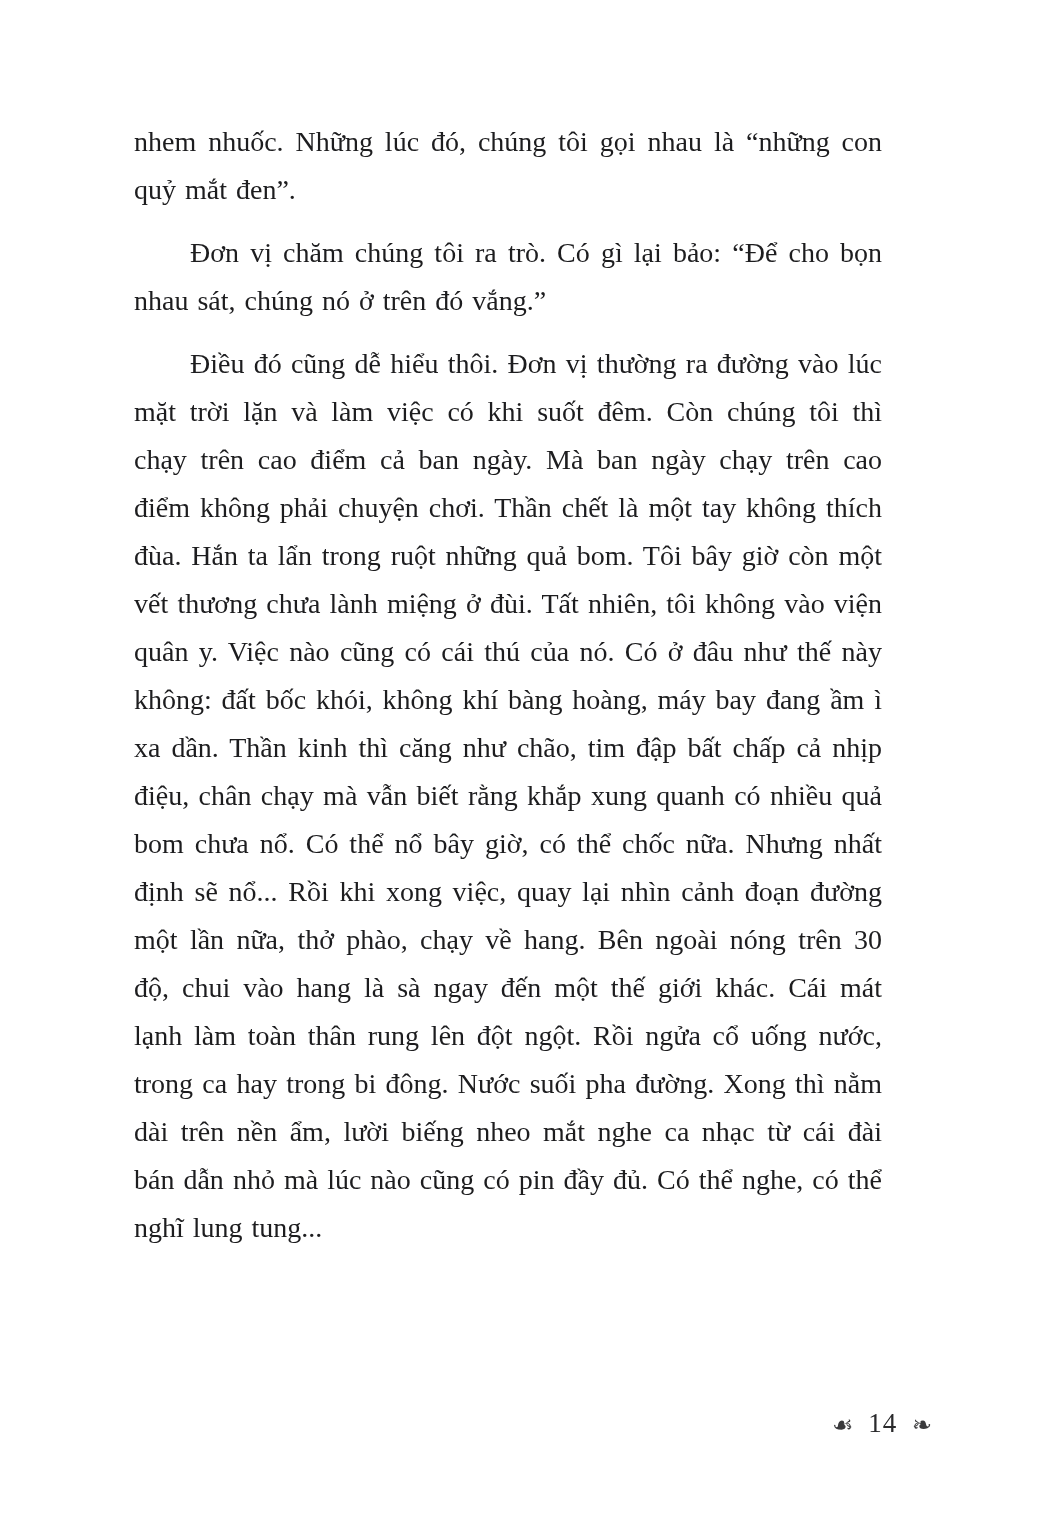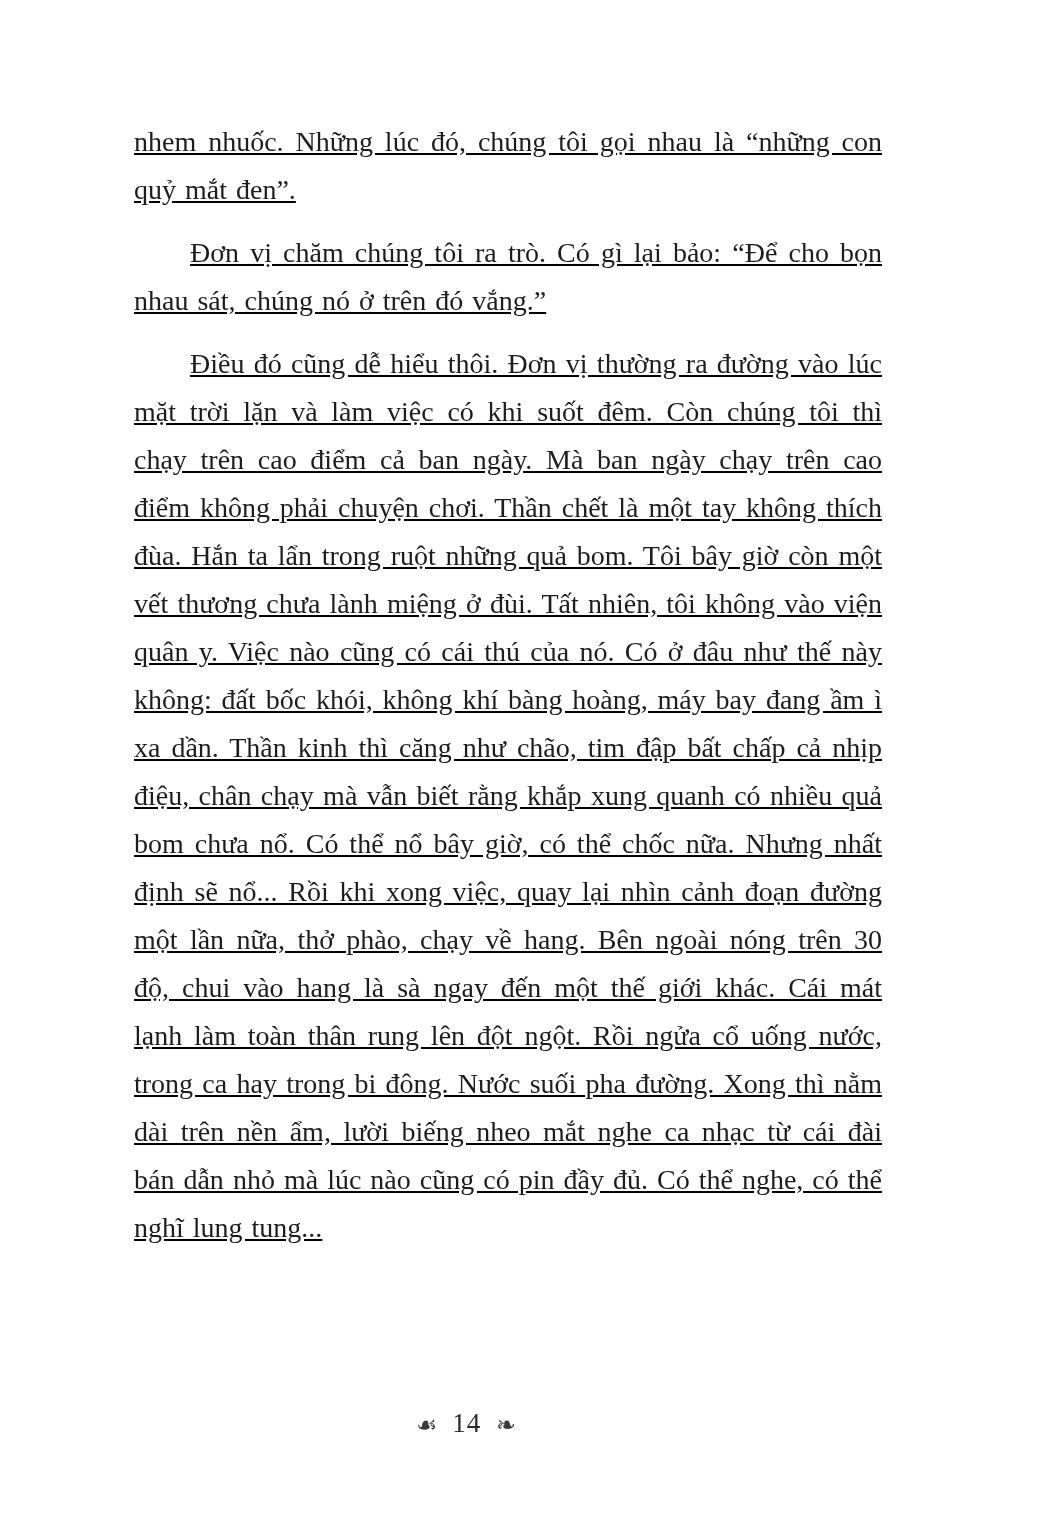--- a/index.html
+++ b/index.html
@@ -13,40 +13,39 @@
     position: relative;
     overflow: hidden;
   }
   .page {
     box-sizing: border-box;
     width: 1056px;
     height: 1528px;
     padding: 118px 174px 0 134px;
     background: #ffffff;
     position: relative;
-    text-decoration: underline;
   }
   .page p {
     font-family: "Liberation Serif", "DejaVu Serif", serif;
     font-size: 28px;
     line-height: 48px;
     color: #1d1d1f;
     text-align: justify;
     margin: 0 0 15px 0;
     word-spacing: 2px;
   }
   .page p.indent {
     text-indent: 56px;
   }
   .footer {
     position: absolute;
     left: 0;
     top: 1408px;
     width: 932px;
-    text-align: center;
+    text-align: right;
     font-family: "Liberation Serif", "DejaVu Serif", serif;
     font-size: 27px;
     color: #2a2a2c;
   }
   .footer .ornament {
     font-family: "DejaVu Sans", sans-serif;
     font-size: 24px;
     color: #3a3a3c;
     position: relative;
     top: 1px;

